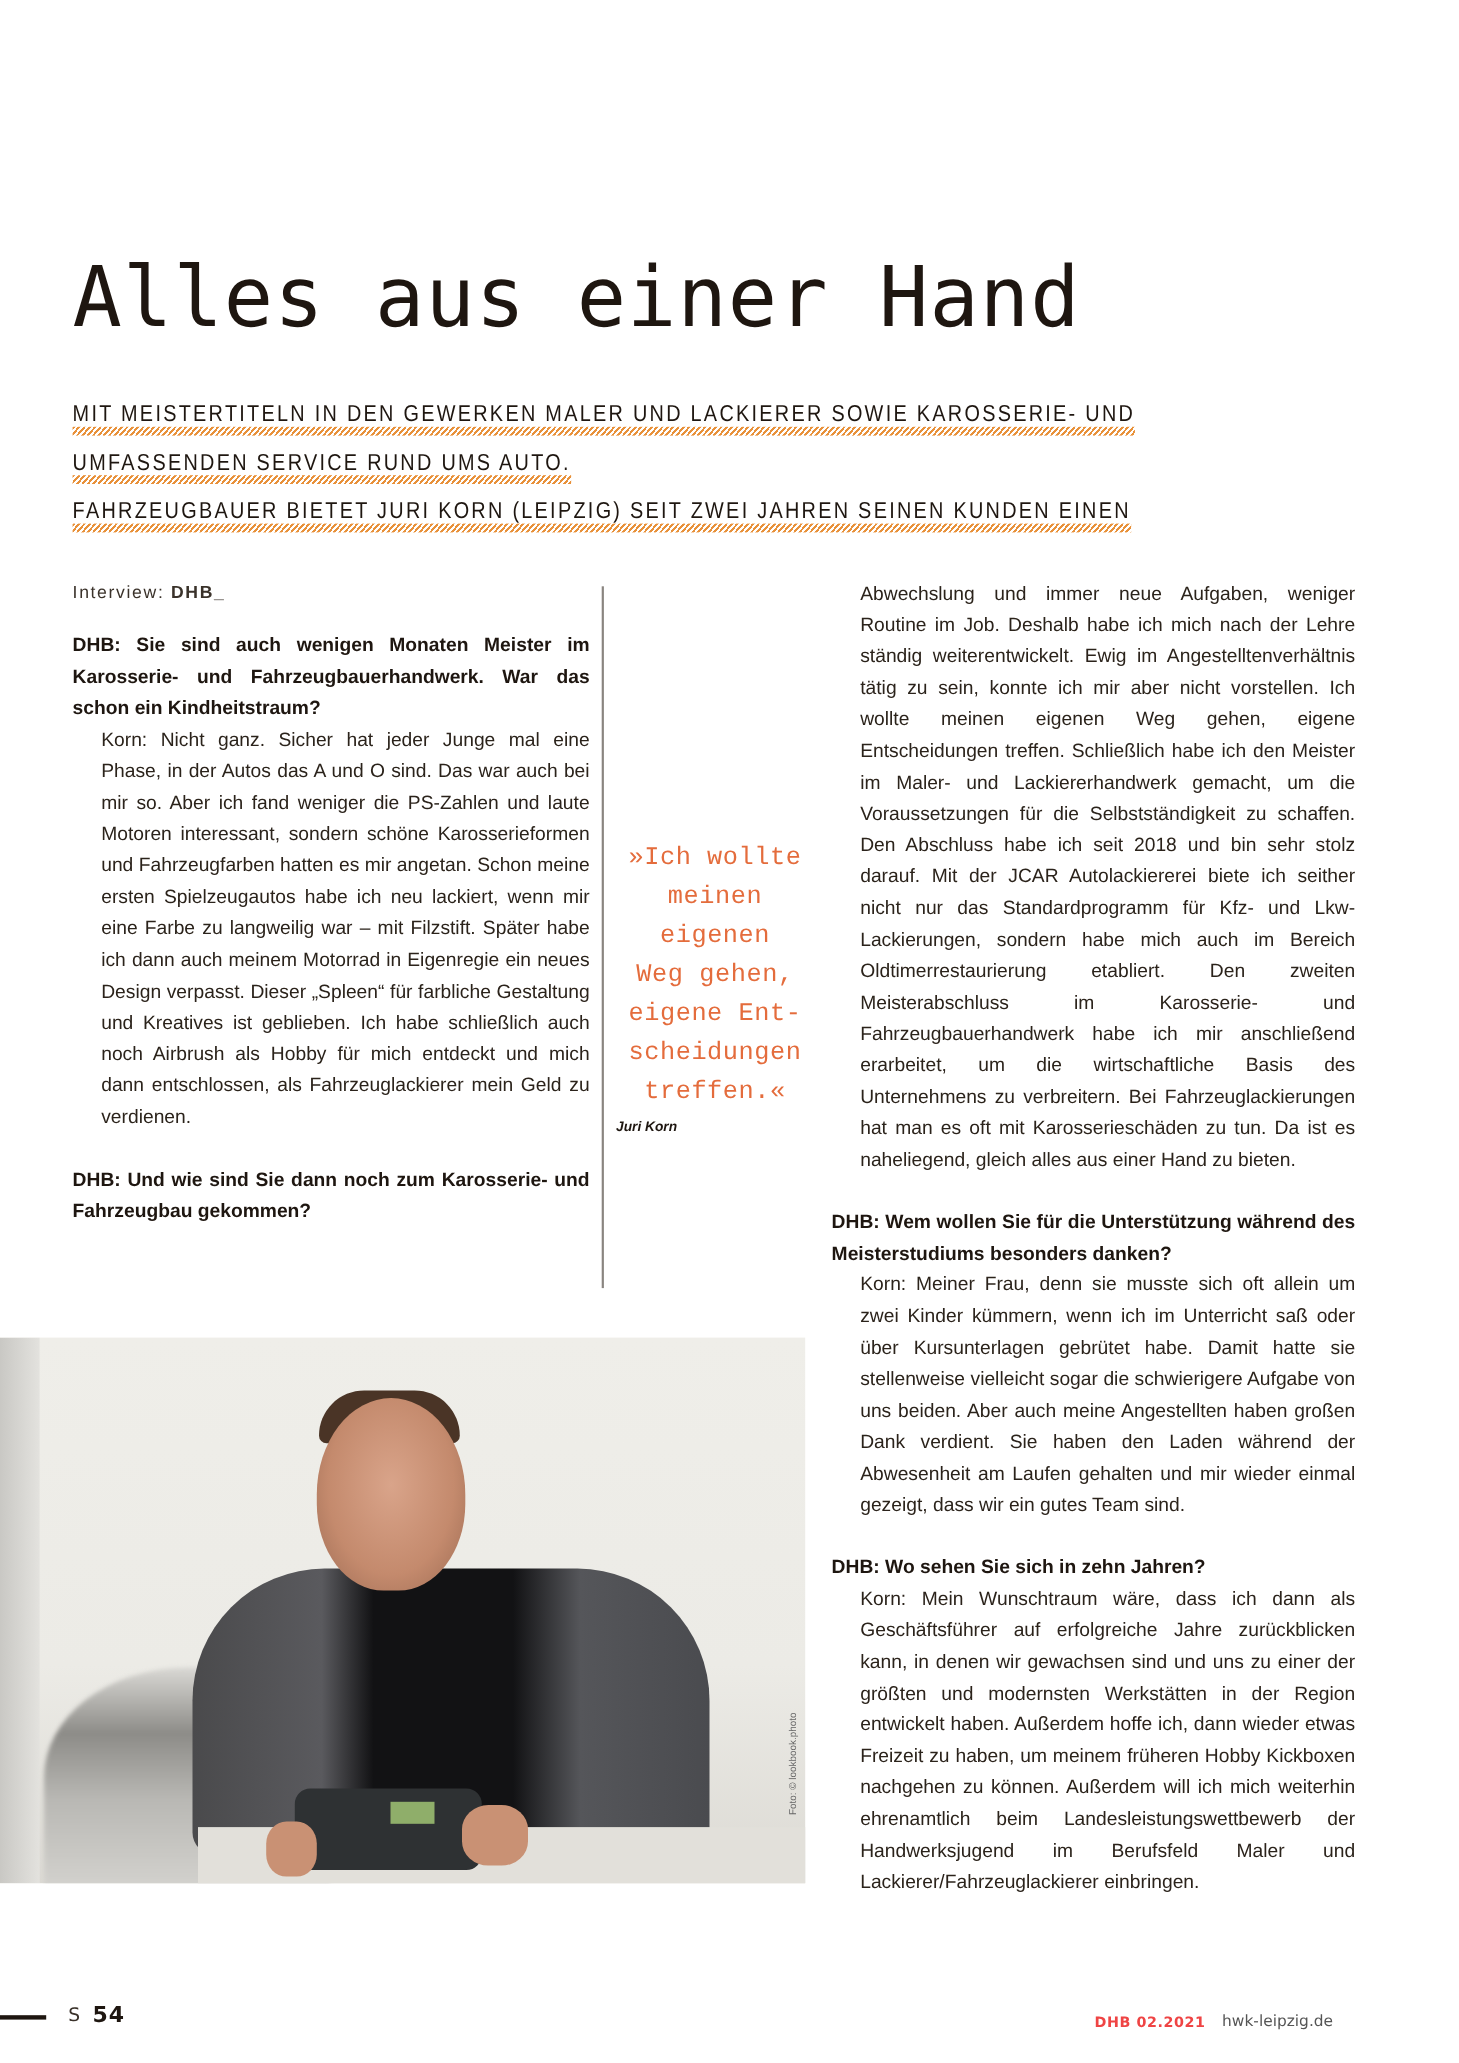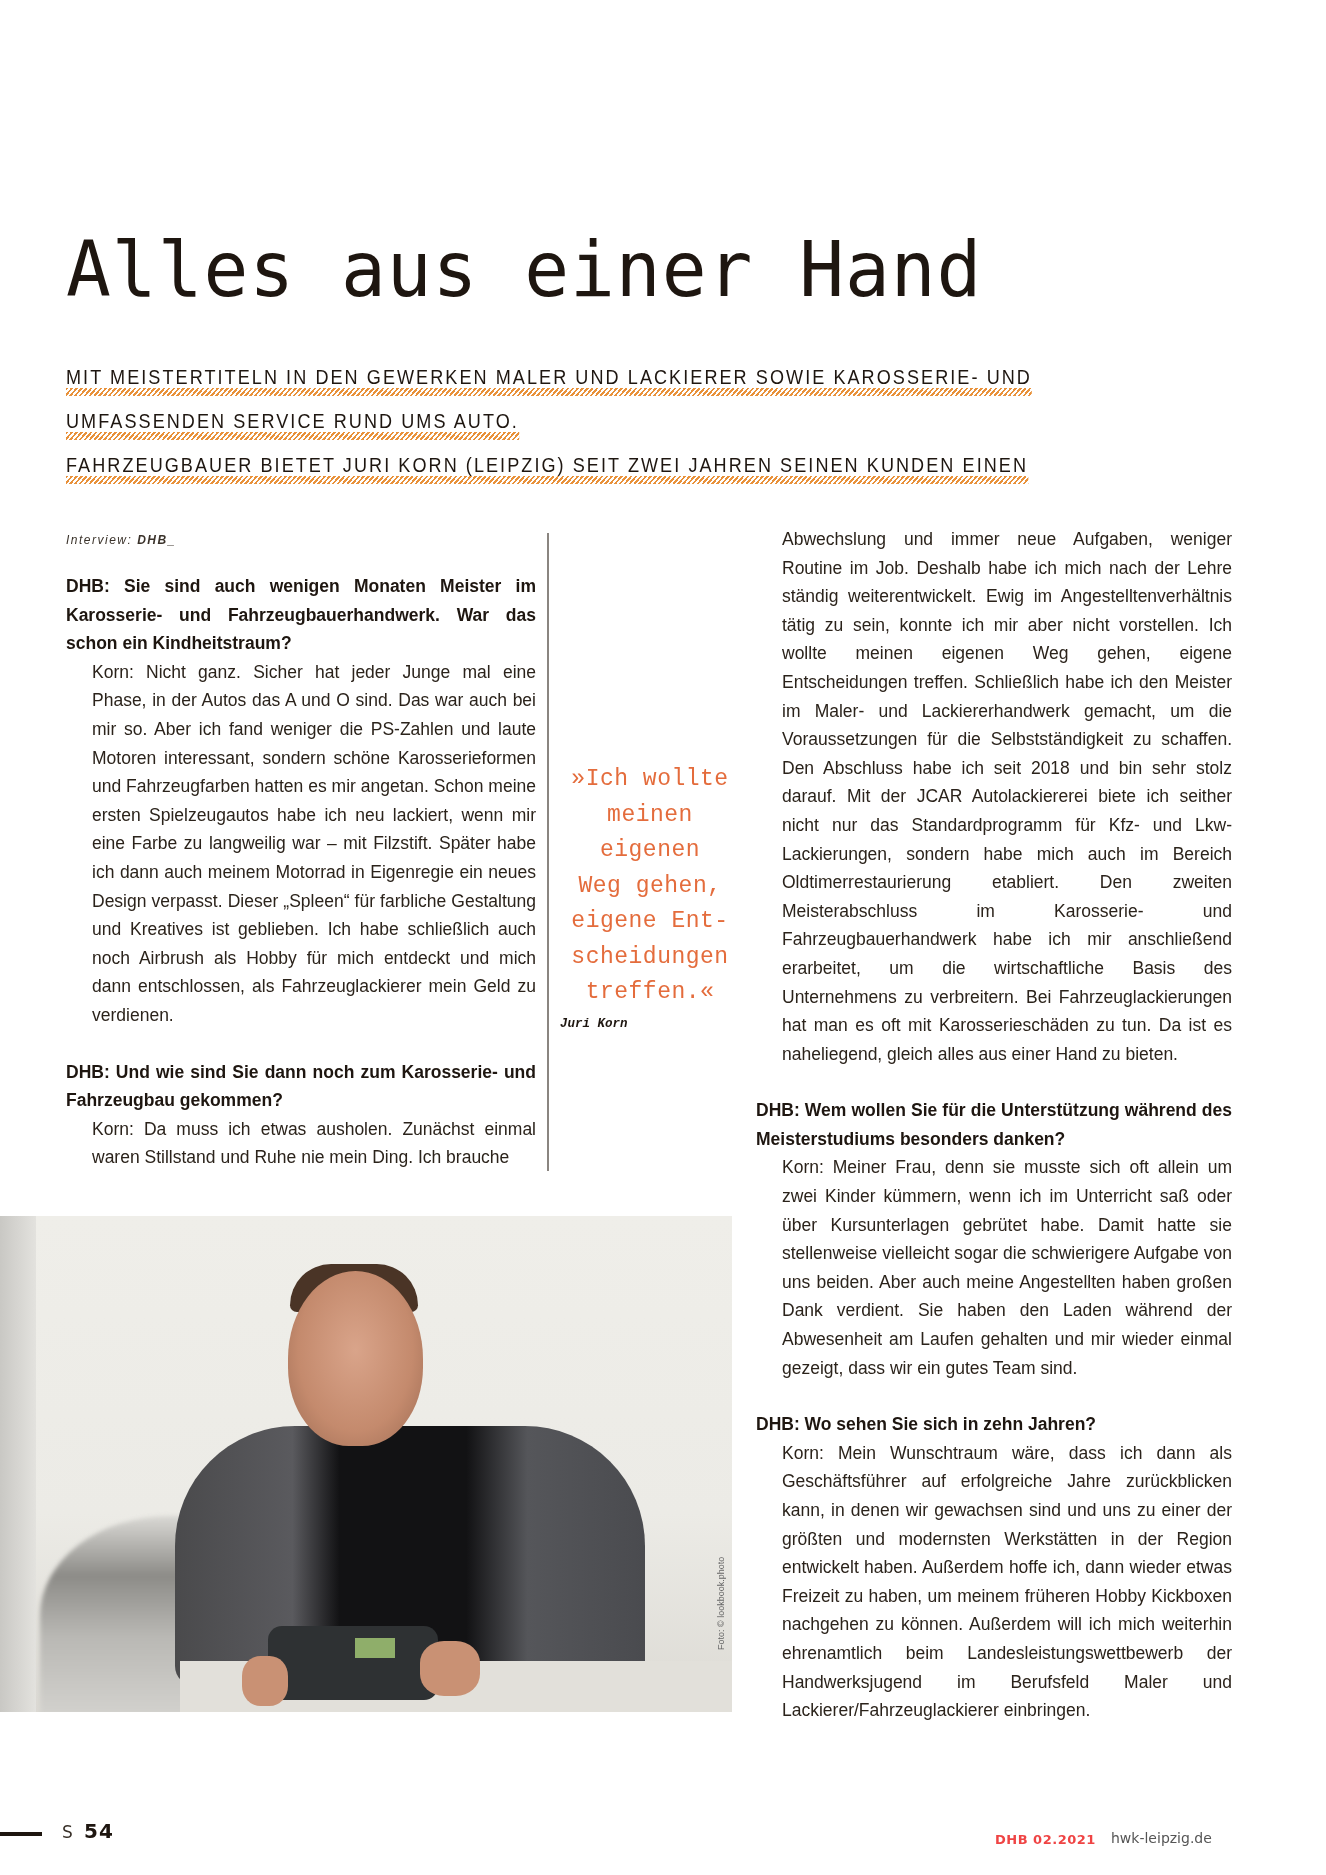--- a/index.html
+++ b/index.html
@@ -31,37 +31,37 @@
     transform: scaleX(0.86); transform-origin: left;
     white-space: nowrap;
   }
   .lead-row { height: 44px; }
 
   .col { position: absolute; font-size: 17.5px; line-height: 28.6px; color: #2b231b; }
   .col p { margin: 0; }
   .col1 { left: 66px; top: 532px; width: 470px; }
   .col3 { left: 756px; top: 525px; width: 476px; }
   .byline {
-    font-style: italic; font-size: 12px; letter-spacing: 1.5px; color: #3a322a;
+    font-size: 16px; letter-spacing: 1.5px; color: #3a322a;
     margin-bottom: 24px !important; line-height: 16px;
   }
   .byline b { font-weight: bold; }
   .q { font-weight: bold; color: #1e1610; text-align: justify; }
   .gap { height: 28px; }
   .answer-block { padding-left: 26px; text-align: justify; }
 
   .rule { position: absolute; left: 547px; top: 533px; width: 2px; height: 638px; background: #8a8580; }
   .pullquote {
     position: absolute; left: 560px; top: 762px; width: 180px;
     font-family: Liberation Mono, monospace; font-size: 23px; line-height: 35.5px;
     color: #e46c3c; letter-spacing: 0.5px; text-align: center;
   }
   .pq-author {
     position: absolute; left: 560px; top: 1017px;
-    font-style: italic; font-weight: bold; font-size: 12.5px; color: #1e1610; font-family: Liberation Mono, monospace;
+    font-style: italic; font-weight: bold; font-size: 12.5px; color: #1e1610;
   }
 
   .photo {
     position: absolute; left: 0; top: 1216px; width: 732px; height: 496px; overflow: hidden;
     background: linear-gradient(180deg, #efeee9 0%, #ecebe6 60%, #dcdad4 100%);
   }
   .photo .wall-left { position: absolute; left: 0; top: 0; width: 36px; height: 100%; background: linear-gradient(90deg,#c9c8c4,#e3e2de); }
   .photo .car { position: absolute; left: 40px; top: 300px; width: 260px; height: 200px; border-radius: 50% 40% 0 0; background: linear-gradient(180deg,#d9d8d4 0%,#8d8c88 30%,#b9b8b4 60%,#d3d2ce 100%); filter: blur(2px); }
   .photo .table { position: absolute; left: 180px; top: 445px; width: 560px; height: 60px; background: #e2e0da; }
   .photo .jacket { position: absolute; left: 175px; top: 210px; width: 470px; height: 260px; border-radius: 120px 120px 20px 20px; background: linear-gradient(90deg,#4a4a4c 0%,#5a5a5e 25%,#121214 35%,#121214 62%,#55565a 75%,#4a4b4f 100%); }
@@ -92,21 +92,20 @@
   <div class="lead-row"><span class="lead-line">umfassenden Service rund ums Auto.</span></div>
   <div class="lead-row"><span class="lead-line">Fahrzeugbauer bietet Juri Korn (Leipzig) seit zwei Jahren seinen Kunden einen</span></div>
 </div>
 
 <div class="col col1">
   <p class="byline"><span>Interview: </span><b>DHB_</b></p>
   <p class="q">DHB: Sie sind auch wenigen Monaten Meister im Karosserie- und Fahrzeugbauerhandwerk. War das schon ein Kindheitstraum?</p>
   <p class="answer-block">Korn: Nicht ganz. Sicher hat jeder Junge mal eine Phase, in der Autos das A und O sind. Das war auch bei mir so. Aber ich fand weniger die PS-Zahlen und laute Motoren interessant, sondern schöne Karosserieformen und Fahrzeugfarben hatten es mir angetan. Schon meine ersten Spielzeugautos habe ich neu lackiert, wenn mir eine Farbe zu langweilig war – mit Filzstift. Später habe ich dann auch meinem Motorrad in Eigenregie ein neues Design verpasst. Dieser „Spleen“ für farbliche Gestaltung und Kreatives ist geblieben. Ich habe schließlich auch noch Airbrush als Hobby für mich entdeckt und mich dann entschlossen, als Fahrzeuglackierer mein Geld zu verdienen.</p>
   <div class="gap"></div>
   <p class="q">DHB: Und wie sind Sie dann noch zum Karosserie- und Fahrzeugbau gekommen?</p>
-  <p class="answer-block">Korn: Da muss ich etwas ausholen. Zunächst einmal waren Stillstand und Ruhe nie mein Ding. Ich brauche</p>
 </div>
 
 <div class="rule"></div>
 
 <div class="pullquote">
   <div>»Ich wollte</div>
   <div>meinen</div>
   <div>eigenen</div>
   <div>Weg gehen,</div>
   <div>eigene Ent-</div>

